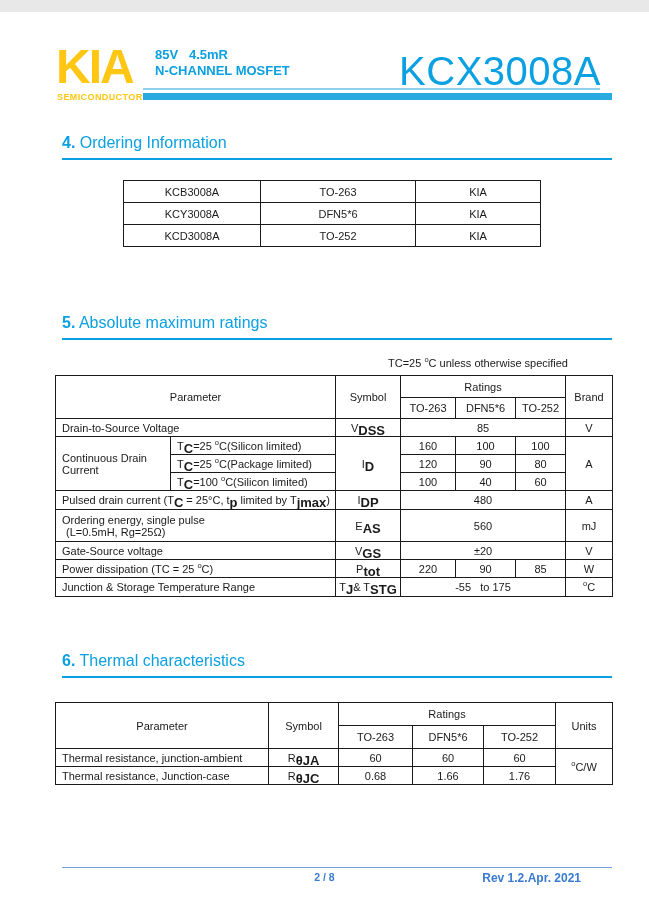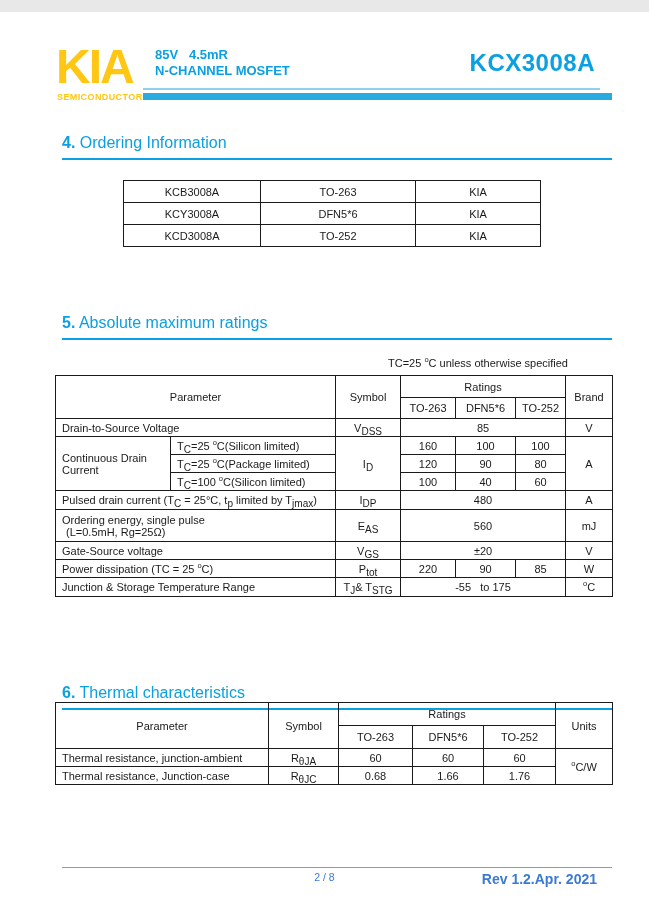--- a/index.html
+++ b/index.html
@@ -19,64 +19,64 @@
     position:absolute; left:57px; top:80px;
     font-size:9px; font-weight:bold; letter-spacing:0.4px;
     color:var(--logo-yellow,#ffc613);
   }
   .hdr-subtitle {
     position:absolute; left:155px; top:35px;
     color:var(--accent,#0ba0e2); font-weight:bold; font-size:13px;
     line-height:1.25; white-space:pre;
   }
   .part-title {
-    position:absolute; right:54px; top:37px;
-    font-size:24px; color:var(--accent,#0ba0e2); letter-spacing:0.5px;font-weight:bold;
+    position:absolute; right:48px; top:37px;
+    font-size:40px; color:var(--accent,#0ba0e2); letter-spacing:0.5px;
   }
   .hdr-thin { position:absolute; left:143px; top:76px; width:457px; height:2px; background:var(--accent-light,#8fd0ec); }
   .hdr-bar  { position:absolute; left:143px; top:81px; width:469px; height:7px; background:var(--bar-cyan,#29abe2); }
 
   
   .sec {
     position:absolute; left:62px; width:550px;
     color:var(--accent,#0ba0e2); font-size:16px;
     padding-bottom:6px; border-bottom:2px solid var(--accent,#0ba0e2);
   }
   .sec .no { font-weight:bold; }
   .sec-4 { top:122px; }
   .sec-5 { top:302px; }
-  .sec-6 { top:672px; }
+  .sec-6 { top:640px; }
 
   .note { position:absolute; left:388px; top:345px; font-size:11px; color:#1a1a1a; }
 
   
   table.t { border-collapse:collapse; table-layout:fixed; font-size:11px; color:#1a1a1a; }
   table.t td {
     border:1.5px solid #1a1a1a; text-align:center; vertical-align:middle;
     padding:0; overflow:hidden;
   }
   table.t td.p { text-align:left; padding-left:6px; }
   table.t td.pre { white-space:pre; }
   .ordering { position:absolute; left:123px; top:168px; width:417px; }
   .ordering td { height:22px; }
   .absmax  { position:absolute; left:55px; top:363px; width:557px; }
   .thermal { position:absolute; left:55px; top:690px; width:557px; }
   tr.h1 { height:22px; } tr.h2 { height:21px; }
   tr.r18 { height:18px; } tr.r19 { height:19px; } tr.r32 { height:32px; }
   tr.h23 { height:23px; }
   .line2 { padding-left:4px; }
-  sub { font-size:10px; line-height:0; }
+  sub { font-size:13px; line-height:0;font-weight:bold; }
   sup { font-size:7.5px; line-height:0; }
 
   
   .foot-line { position:absolute; left:62px; top:855px; width:550px; height:1px; background:#6ba3dc; }
   .foot-page { position:absolute; left:0; top:859px; width:649px; text-align:center;
-               font-size:10.5px; font-weight:normal; color:var(--footer-blue,#3a7ad1); }
-  .foot-rev  { position:absolute; right:52px; top:859px;
-               font-size:14px; font-weight:bold; color:var(--footer-blue,#3a7ad1); }
+               font-size:10.5px; font-weight:bold; color:var(--footer-blue,#3a7ad1); }
+  .foot-rev  { position:absolute; right:68px; top:859px;
+               font-size:12px; font-weight:bold; color:var(--footer-blue,#3a7ad1); }
 </style>
 </head>
 <body>
 
 <div class="page">
 
   <div class="logo-kia">KIA</div>
   <div class="logo-sub">SEMICONDUCTORS</div>
   <div class="hdr-subtitle"><span>85V   4.5mR</span>
 <span>N-CHANNEL MOSFET</span></div>

